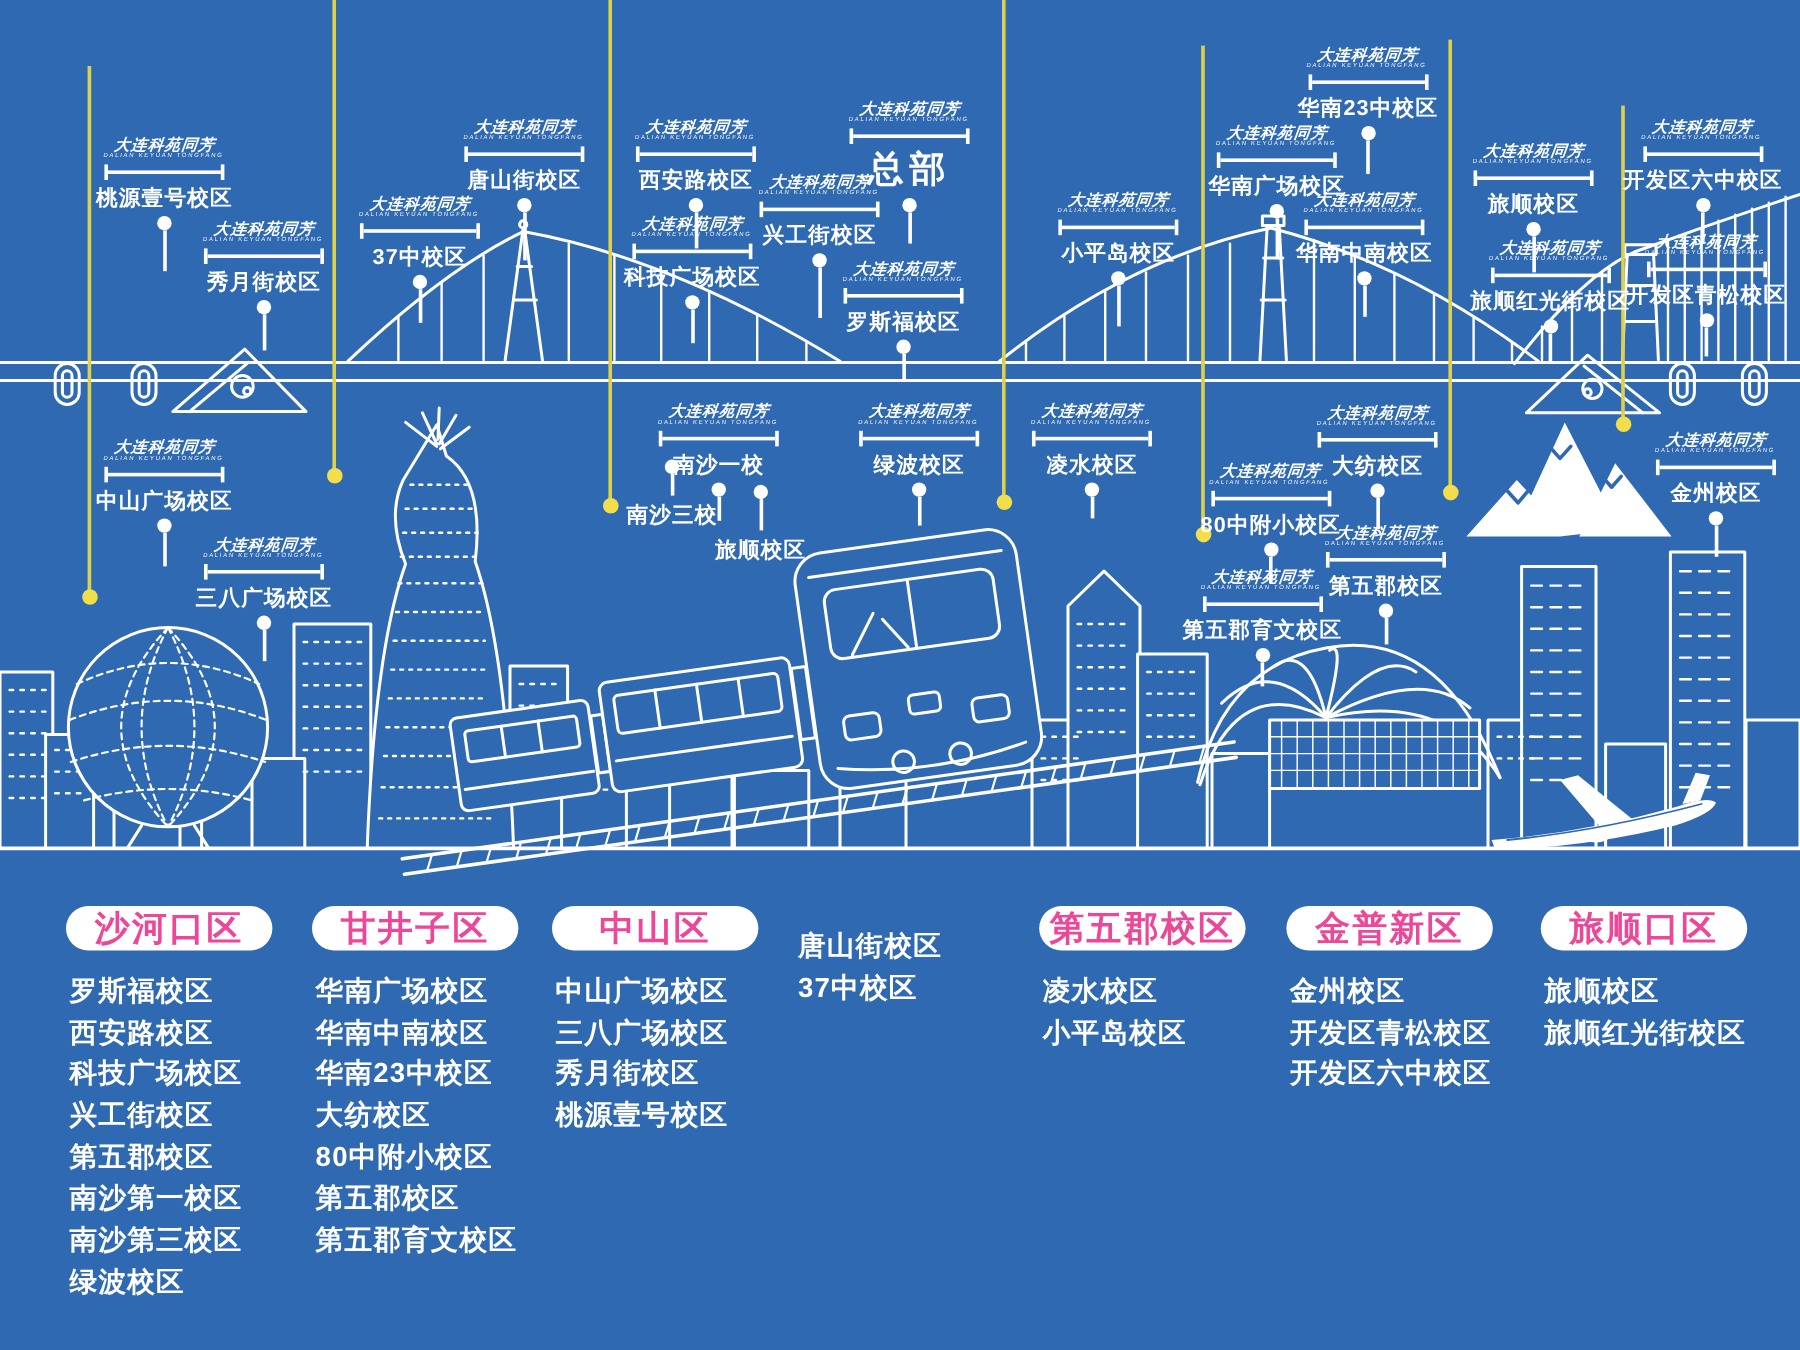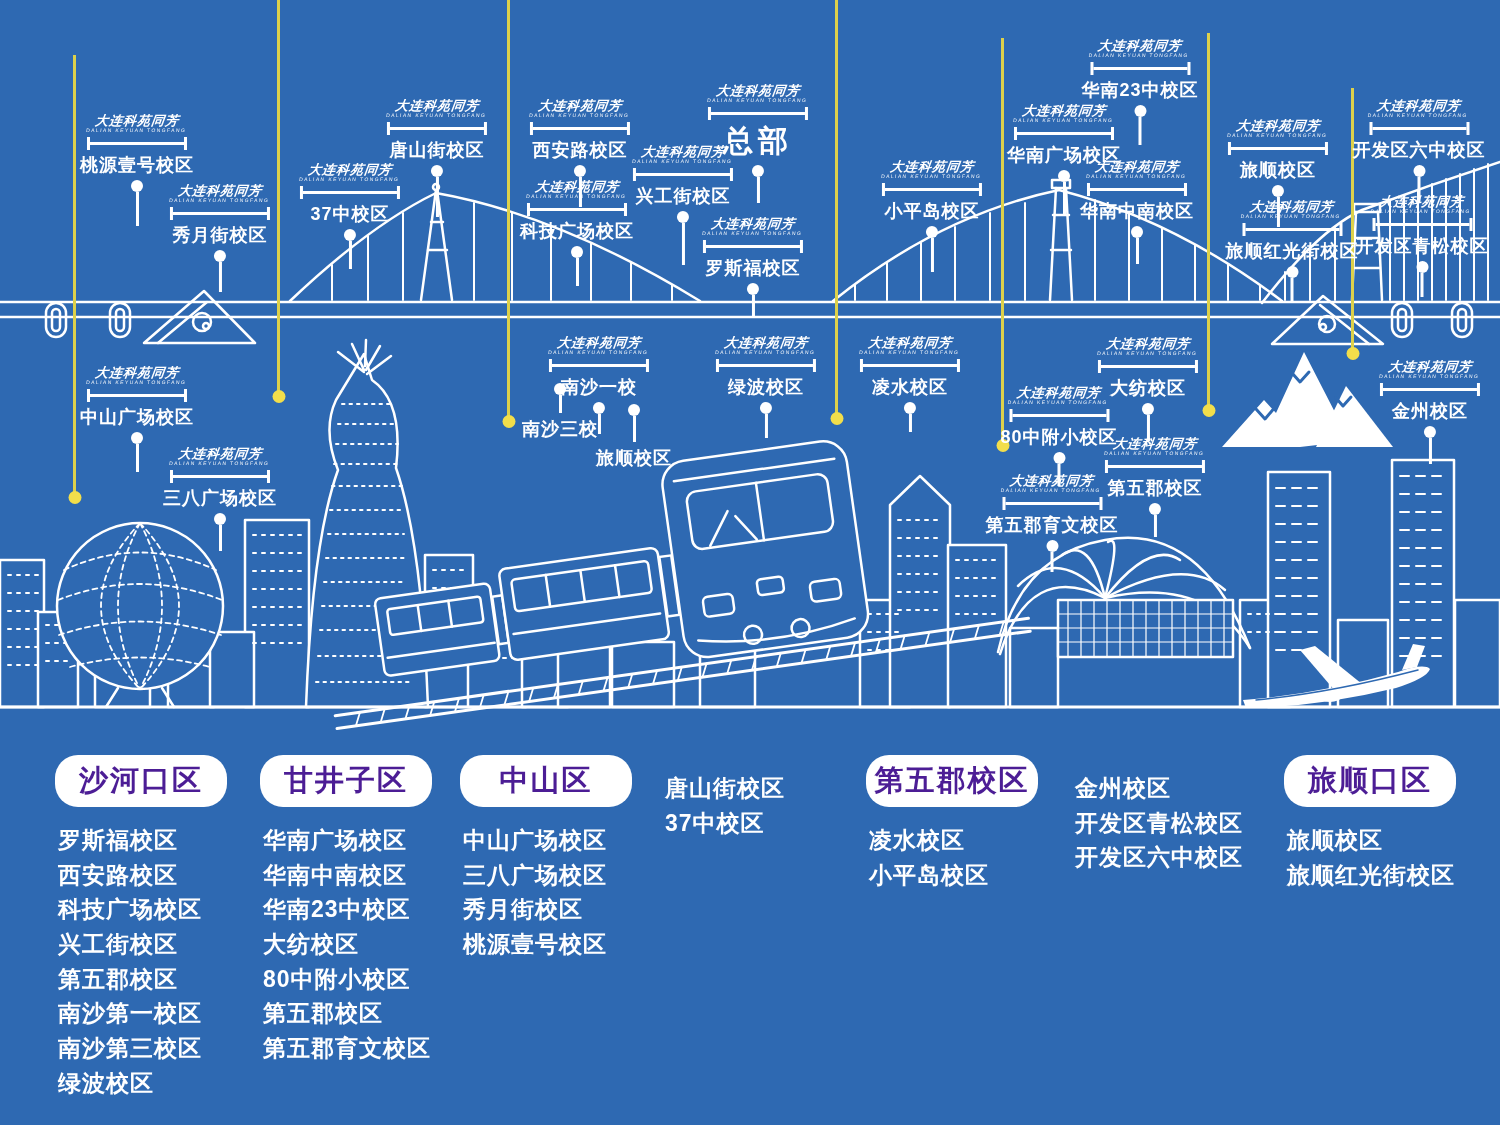--- a/index.html
+++ b/index.html
@@ -24,23 +24,23 @@
   .plabel.hq .pname { font-size:30px; letter-spacing:5px; margin-top:1px; }
   .pin { display:flex; flex-direction:column; align-items:center; margin-top:3px; }
   .pdot { width:12px; height:12px; border-radius:50%; background:#fff; }
   .pstem { width:3px; height:var(--stem,26px); background:#fff; }
 
   .slabel { position:absolute; transform:translateX(-50%); display:flex; flex-direction:column;
     align-items:center; z-index:3; color:#fff; }
   .slabel .pname { margin-top:4px; }
 
   .district { position:absolute; z-index:3; }
-  .pill { width:172px; height:52px; background:#fff; border-radius:23px; display:flex;
+  .pill { width:172px; height:37px; background:#fff; border-radius:23px; display:flex;
     align-items:center; justify-content:center; font-size:29px; font-weight:bold;
-    color:#4c1d95; letter-spacing:2px; }
+    color:#ec4899; letter-spacing:2px; }
   .dlist { margin-top:16px; padding-left:3px; }
   .ditem { height:34.7px; display:flex; align-items:center; font-size:23px; font-weight:bold;
     color:#fff; letter-spacing:1px; white-space:nowrap; }
 </style>
 </head>
 <body>
 
 <div id="stage">
 
   <svg id="scene" width="1500" height="1125" viewBox="0 0 1500 1125">
@@ -670,20 +670,21 @@
     </div>
   </div>
   <div class="district" style="left:866px; top:755px;">
     <div class="pill">第五郡校区</div>
     <div class="dlist">
       <div class="ditem">凌水校区</div>
       <div class="ditem">小平岛校区</div>
     </div>
   </div>
   <div class="district" style="left:1072px; top:755px;">
+    <div class="pill">金普新区</div>
     <div class="dlist">
       <div class="ditem">金州校区</div>
       <div class="ditem">开发区青松校区</div>
       <div class="ditem">开发区六中校区</div>
     </div>
   </div>
   <div class="district" style="left:1284px; top:755px;">
     <div class="pill">旅顺口区</div>
     <div class="dlist">
       <div class="ditem">旅顺校区</div>

